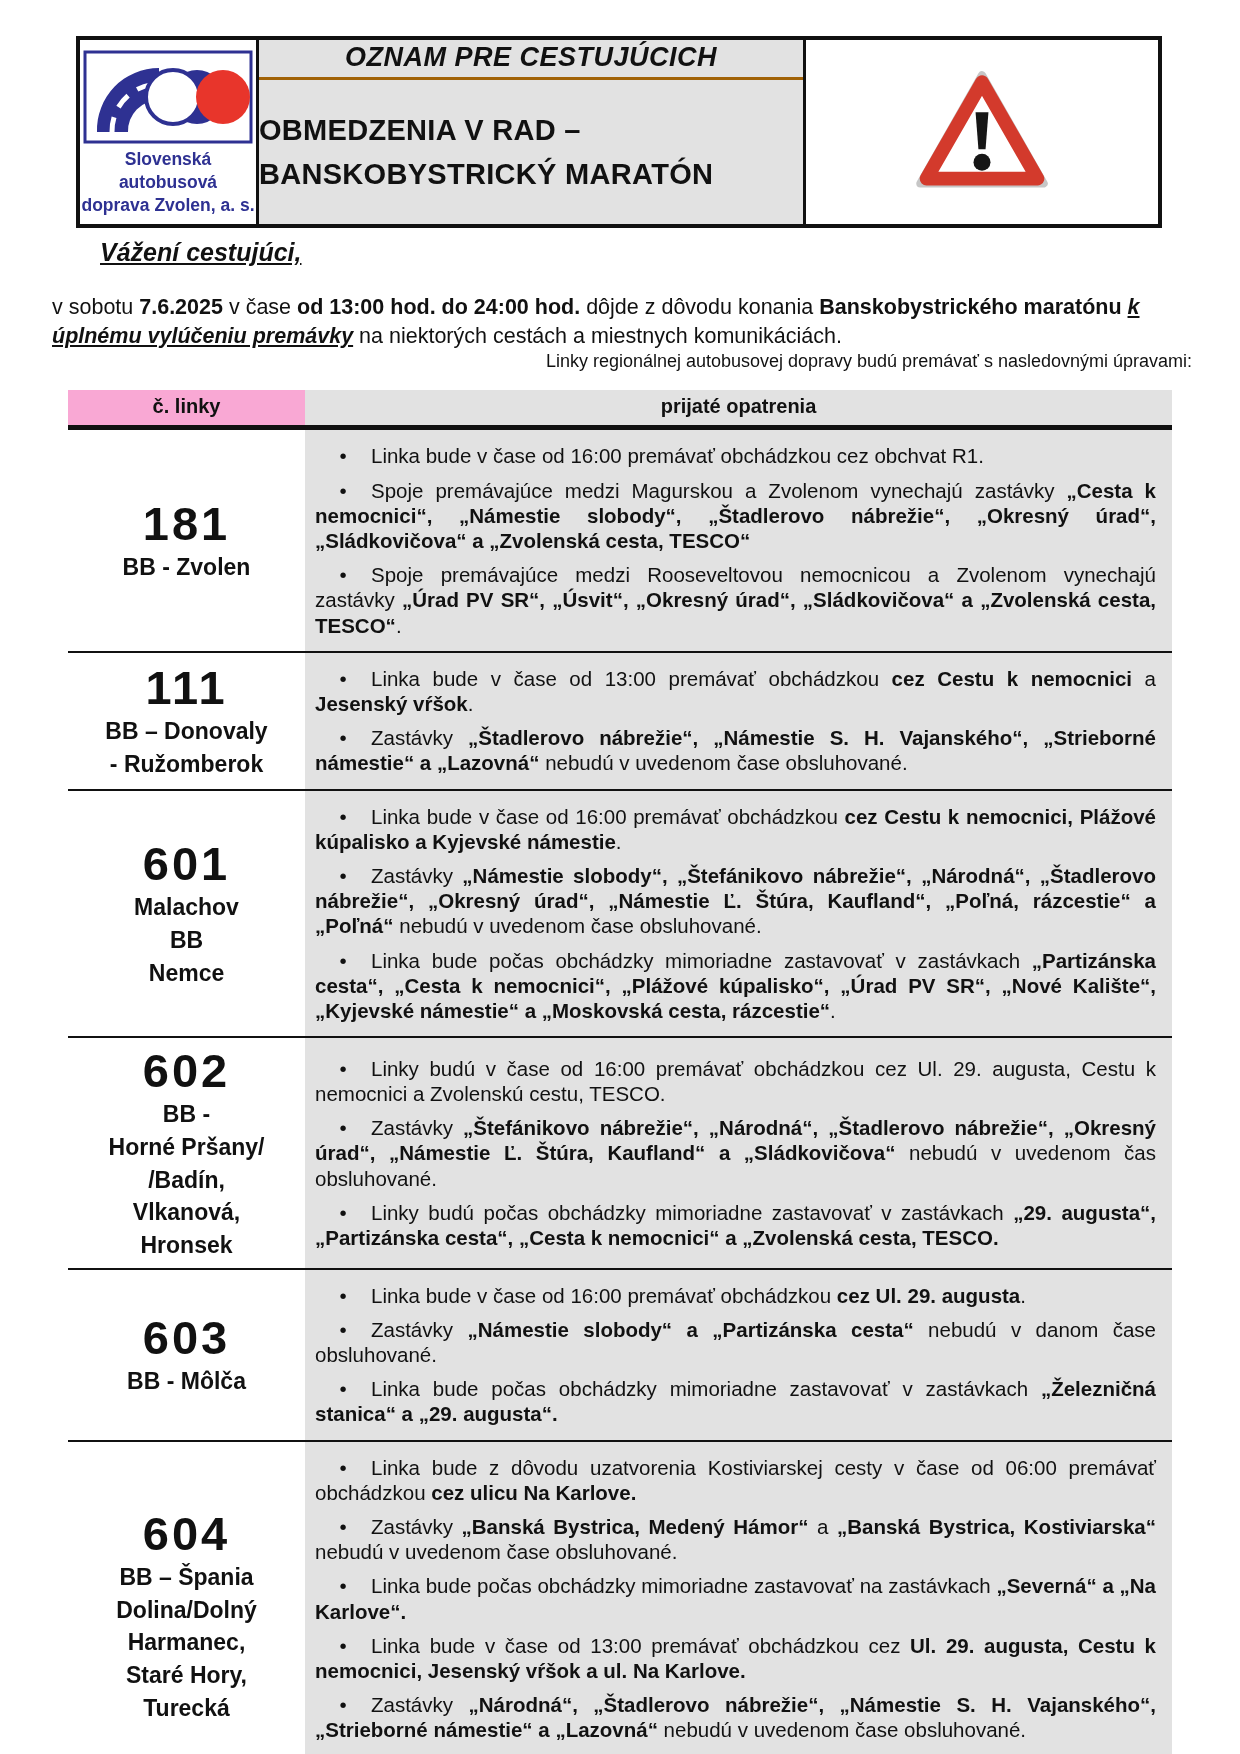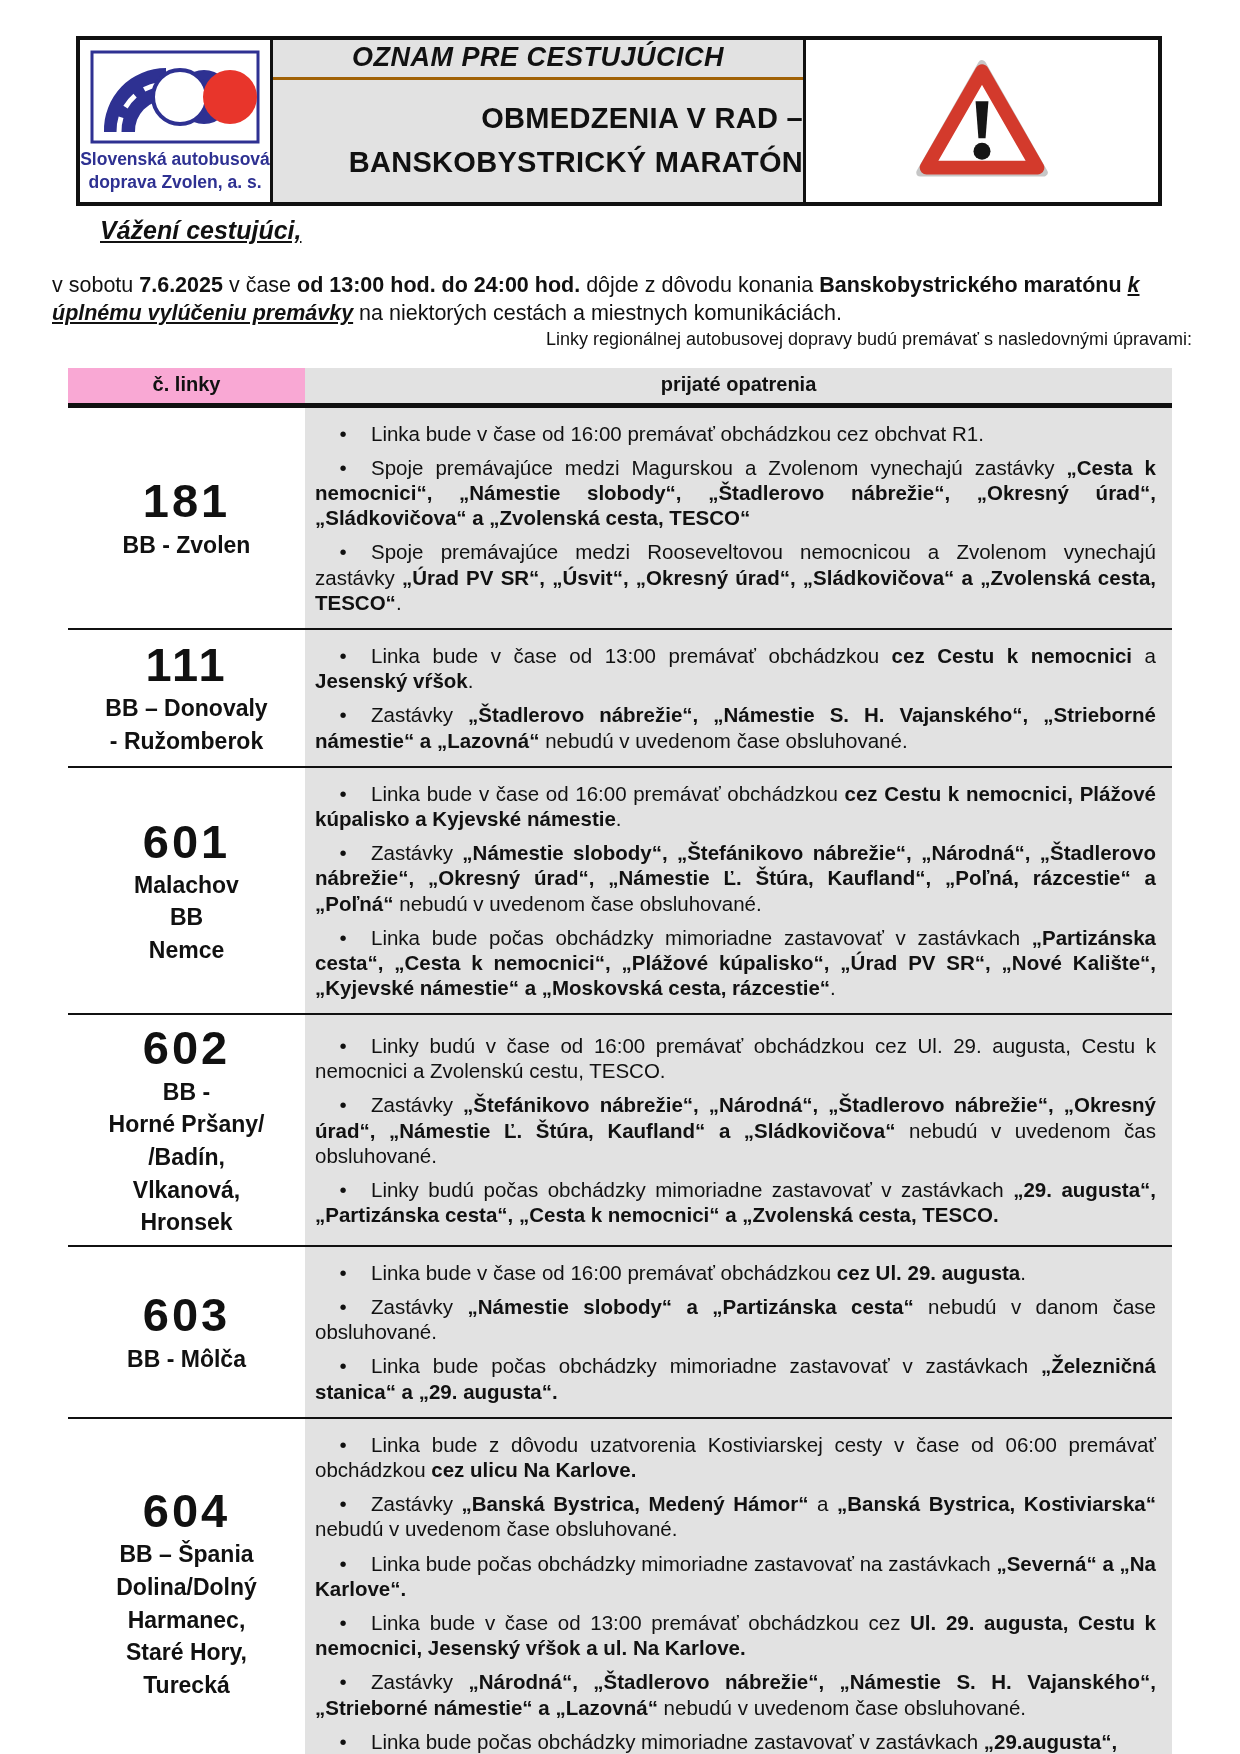--- a/index.html
+++ b/index.html
@@ -1,25 +1,25 @@
 <!DOCTYPE html>
 <html><head>
 <meta charset="utf-8">
 <style>
   html,body { margin:0; padding:0; background:#fff; }
   body { width:1240px; font-family:"Liberation Sans", sans-serif; color:#111; }
   .page { position:relative; width:1240px; height:1754px; background:#fff; overflow:hidden; }
 
   
   .header-box { margin:36px 78px 0 76px; border:4px solid #111; display:flex; background:#fff; }
-  .logo-cell { width:190px; display:flex; flex-direction:column; align-items:center; justify-content:center; padding:10px 0 8px; background:#fff; }
+  .logo-cell { width:176px; display:flex; flex-direction:column; align-items:center; justify-content:center; padding:10px 0 8px; background:#fff; }
   .logo-text { color:#2e3192; font-weight:bold; font-size:17.5px; line-height:1.3; text-align:center; }
   .title-cell { flex:1; border-left:3px solid #111; border-right:3px solid #111; background:#e2e2e2; display:flex; flex-direction:column; }
   .notice-bar { border-bottom:3px solid #a16207; text-align:center; font-size:27px; font-weight:bold; font-style:italic; padding:2px 0 4px; letter-spacing:.5px; }
-  .main-title { flex:1; display:flex; flex-direction:column; justify-content:center; gap:11px; text-align:right; font-weight:bold; font-size:29px; padding:8px 0; letter-spacing:.3px; }
+  .main-title { flex:1; display:flex; flex-direction:column; justify-content:center; gap:11px; text-align:left; font-weight:bold; font-size:29px; padding:8px 0; letter-spacing:.3px; }
   .warn-cell { width:352px; display:flex; align-items:center; justify-content:center; background:#fff; }
 
   
   .greeting { margin:10px 0 0 100px; font-size:25px; font-weight:bold; font-style:italic; text-decoration:underline; }
   .intro { margin:26px 48px 0 52px; font-size:21.5px; line-height:1.33; }
   .intro-line2 { margin:0 48px 0 52px; font-size:18px; line-height:1.33;text-align:right; }
 
   
   table.measures { border-collapse:collapse; table-layout:fixed; margin:16px 0 0 68px; width:1104px; }
   col.c-line { width:237px; }

